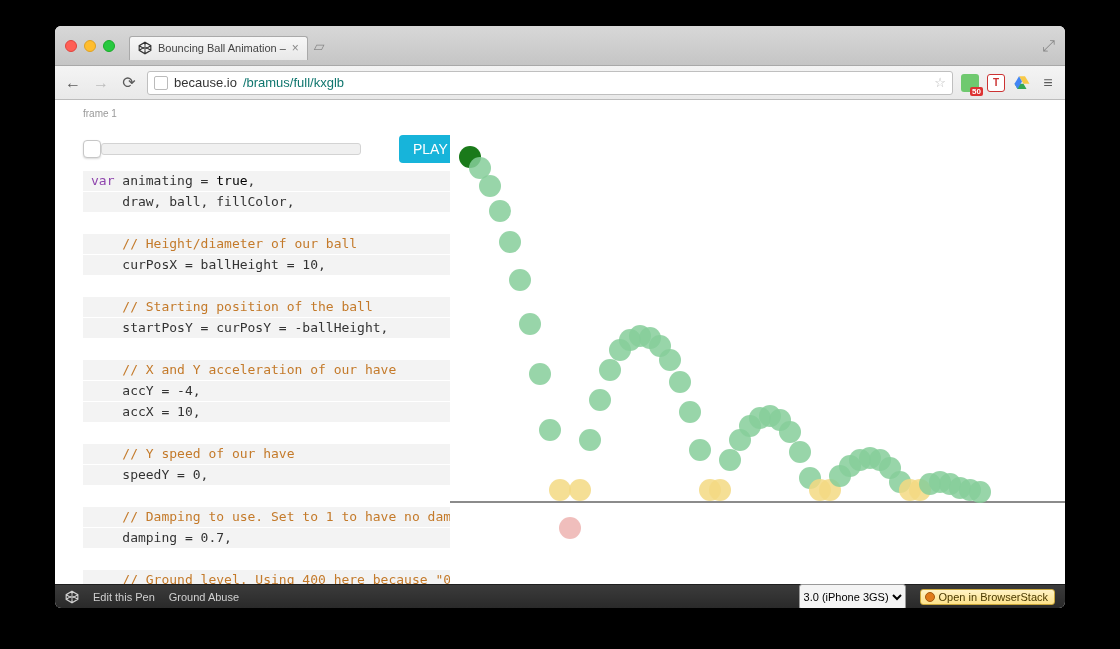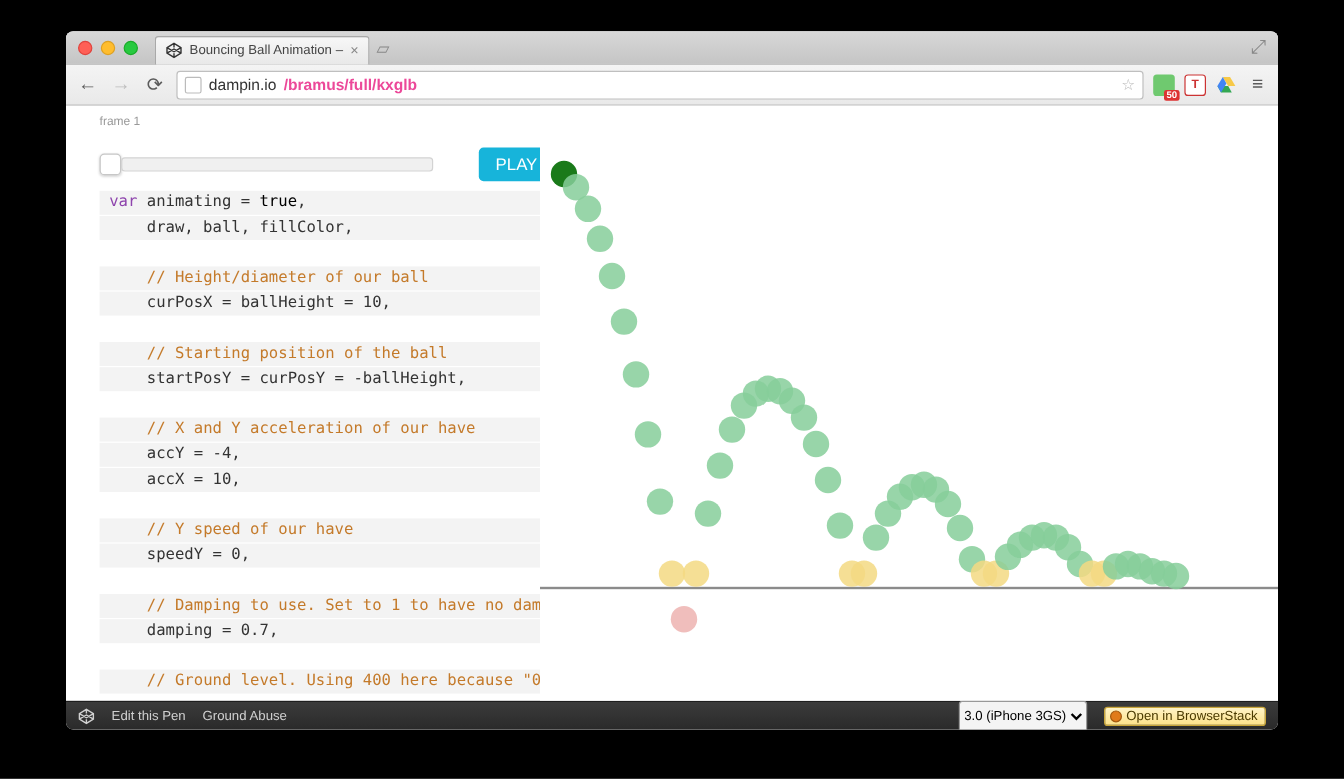--- a/index.html
+++ b/index.html
@@ -19,21 +19,21 @@
     height: 582px;
     background: #fff;
     border-radius: 6px;
     box-shadow: 0 10px 40px rgba(0,0,0,0.5);
     overflow: hidden;
     display: flex;
     flex-direction: column;
   }
   
   .tab-strip {
-    height: 28px;
+    height: 40px;
     background: linear-gradient(#d8d8d8, #c5c5c5);
     border-bottom: 1px solid #a9a9a9;
     display: flex;
     align-items: center;
     padding-left: 10px;
   }
   .traffic { display: flex; gap: 7px; margin-right: 14px; }
   .traffic span { width: 12px; height: 12px; border-radius: 50%; display: block; }
   .tl-close { background: #ff5f56; border:1px solid #e0443e; }
   .tl-min { background: #ffbd2e; border:1px solid #dea123; }
@@ -77,21 +77,21 @@
     border-radius: 3px;
     display: flex;
     align-items: center;
     padding: 0 6px;
     gap: 6px;
     font-size: 13px;
     color: #333;
   }
   .page-icon { width: 14px; height: 14px; border:1px solid #bbb; border-radius:2px; background:#fff; }
   .url-host { color:#333; }
-  .url-path { color:#ec4899;font-weight:bold; }
+  .url-path { color:#0f766e; }
   .star { margin-left:auto; color:#bbb; }
   .ext-icons { display:flex; gap:8px; align-items:center; }
   .ext { width:18px; height:18px; border-radius:3px; position:relative; font-size:10px; display:flex; align-items:center; justify-content:center; font-weight:bold; color:#fff; }
   .ext.frog { background:#6fc96f; }
   .ext.t { background:#fff; border:1px solid #c33; color:#c33; }
   .ext.drive { background:transparent; }
   .ext.menu { color:#5b5b5b; font-size:16px; }
   .badge { position:absolute; bottom:-4px; right:-4px; background:#d33; color:#fff; font-size:8px; padding:0 2px; border-radius:2px; }
   
   .content {
@@ -227,21 +227,21 @@
     <span class="new-tab">▱</span>
     <span class="window-max">⤢</span>
   </div>
 
   <div class="toolbar">
     <span class="nav-btn">←</span>
     <span class="nav-btn disabled">→</span>
     <span class="nav-btn">⟳</span>
     <div class="omnibox">
       <span class="page-icon"></span>
-      <span class="url-host">dampin.io</span>
+      <span class="url-host">because.io</span>
         <span class="url-path">/bramus/full/kxglb</span>
       <span class="star">☆</span>
     </div>
     <div class="ext-icons">
       <div class="ext frog">
         <span class="badge">50</span>
       </div>
       <div class="ext t">T</div>
       <div class="ext drive">
         <svg viewBox="0 0 24 24" width="18" height="18">

